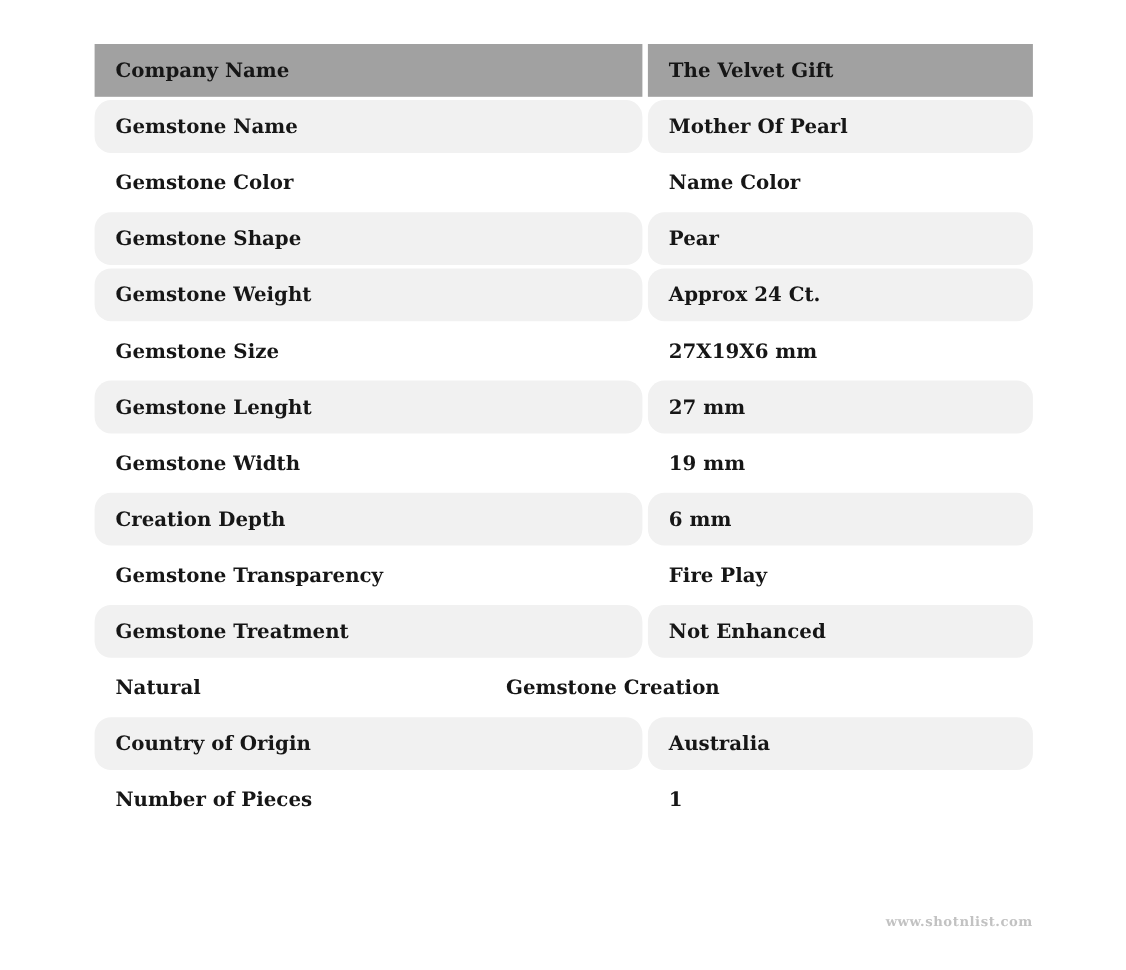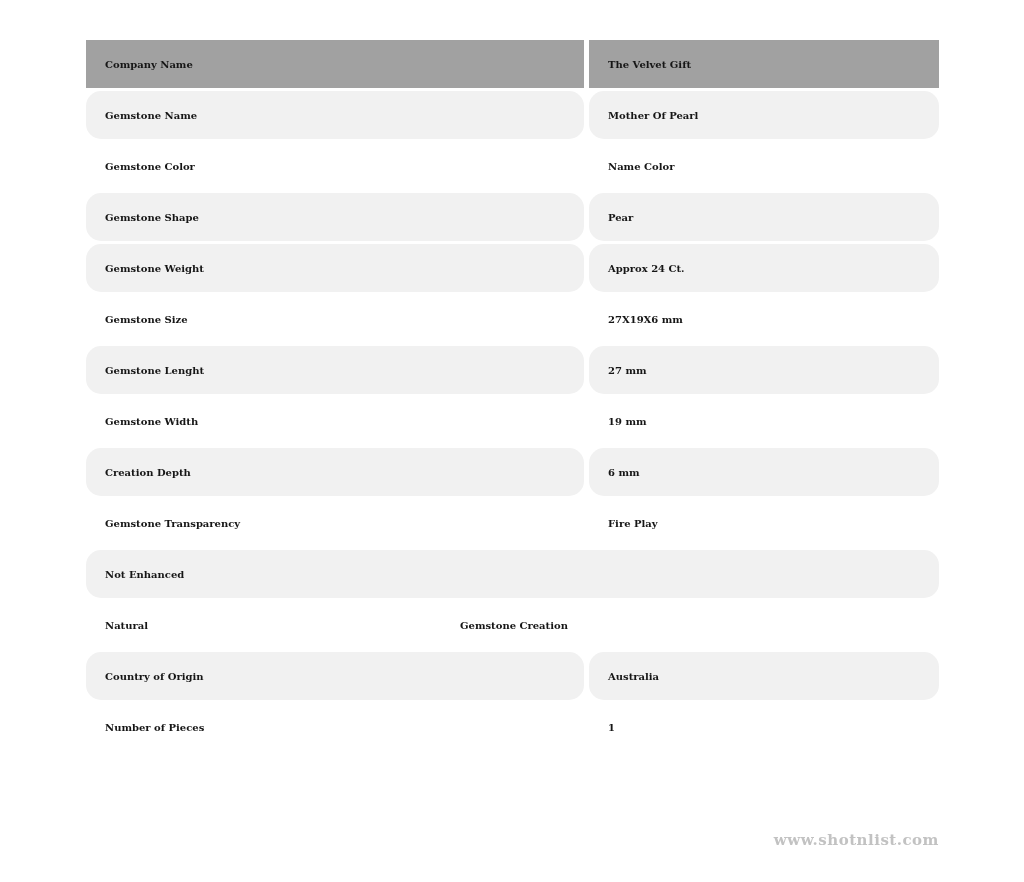--- a/index.html
+++ b/index.html
@@ -28,38 +28,38 @@
   .row{
     display:flex;
     gap:5px;
     margin-bottom:3px;
   }
   .cell{
     height:48px;
     display:flex;
     align-items:center;
     font-weight:bold;
-    font-size:10px;
+    font-size:18px;
     color:var(--text-color);
     padding-left:19px;
     padding-right:10px;
     white-space:nowrap;
     overflow:hidden;
   }
   .cell.left{width:498px;flex:0 0 498px;}
   .cell.right{flex:1;}
   .row.header .cell{background:var(--header-bg);}
   .row.shade .cell{background:var(--shade-bg);border-radius:15px;}
   .row.plain .cell{background:var(--plain-bg);}
   .watermark{
     position:absolute;
     top:831px;
     right:85px;
     font-weight:bold;
-    font-size:15px;
+    font-size:12px;
     color:var(--watermark-color);
     letter-spacing:0.5px;
   }
 </style>
 </head>
 <body>
 
 <div class="spec-table">
   <div class="row header">
     <div class="cell left">Company Name</div>
@@ -96,20 +96,21 @@
       </div>
       <div class="row shade">
         <div class="cell left">Creation Depth</div>
         <div class="cell right">6 mm</div>
       </div>
       <div class="row plain">
         <div class="cell left">Gemstone Transparency</div>
         <div class="cell right">Fire Play</div>
       </div>
       <div class="row shade">
+        <div class="cell left">Gemstone Treatment</div>
         <div class="cell right">Not Enhanced</div>
       </div>
       <div class="row plain">
         <div class="cell right">Natural</div>
         <div class="cell left">Gemstone Creation</div>
       </div>
       <div class="row shade">
         <div class="cell left">Country of Origin</div>
         <div class="cell right">Australia</div>
       </div>

